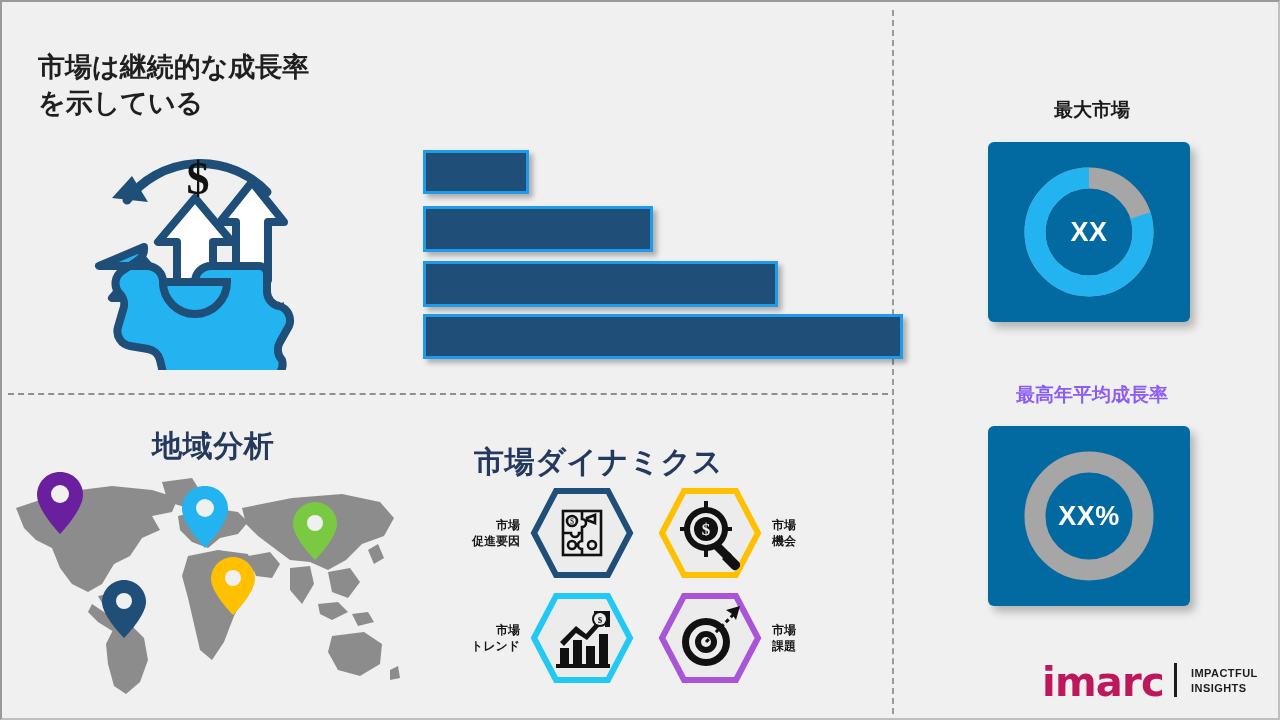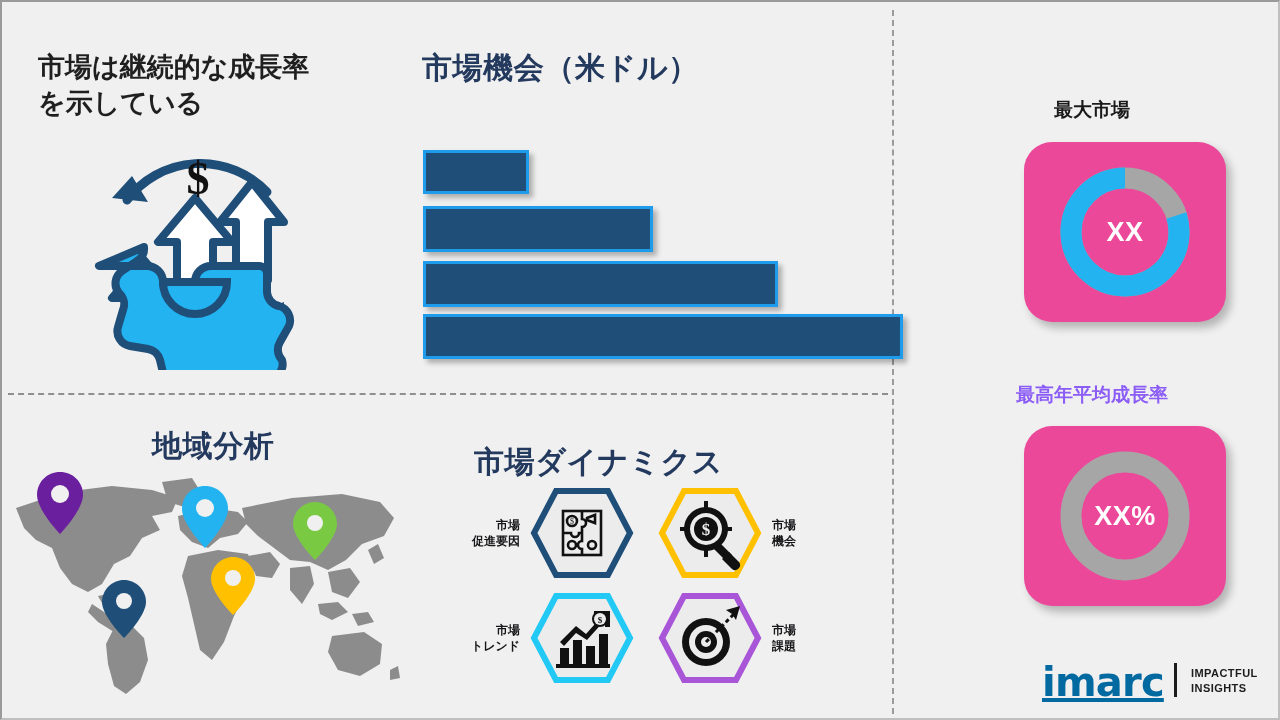--- a/index.html
+++ b/index.html
@@ -79,24 +79,23 @@
     position: absolute;
     background: #1f4e79;
     border: 3px solid #1e9bea;
     box-shadow: 4px 4px 5px rgba(0,0,0,.28);
   }
 
   
   .donut-card {
     position: absolute;
     width: 202px; height: 180px;
-    background: #ec4899;
-    border-radius: 28px;
+    background: #0369a1;
+    border-radius: 6px;
     box-shadow: 5px 6px 9px rgba(0,0,0,.25);
-    margin-left: 36px;
   }
   #donut-card-1 { left: 986px; top: 140px; }
   #donut-card-2 { left: 986px; top: 424px; }
   .donut-svg { position: absolute; left: 50%; top: 50%; transform: translate(-50%,-50%); }
   .donut-center-text {
     position: absolute; left: 0; top: 50%;
     width: 100%; transform: translateY(-50%);
     text-align: center;
     color: #ffffff; font-weight: bold; font-size: 27px;
     letter-spacing: .02em;
@@ -120,22 +119,22 @@
 
   #dyn-0 { left: 400px; top: 485px; }
   #dyn-1 { left: 648px; top: 485px; }
   #dyn-2 { left: 400px; top: 590px; }
   #dyn-3 { left: 648px; top: 590px; }
 
   
   #logo { position: absolute; left: 1040px; top: 655px; width: 215px; height: 48px; }
   #logo-word {
     position: absolute; left: 0; top: 2px;
-    font-size: 40px; font-weight: bold; color: #0369a1;
-    letter-spacing: -.02em; font-family: "DejaVu Sans", sans-serif; text-decoration: underline;
+    font-size: 40px; font-weight: bold; color: #be185d;
+    letter-spacing: -.02em; font-family: "DejaVu Sans", sans-serif;
   }
   #logo-bar { position: absolute; left: 132px; top: 6px; width: 3px; height: 34px; background: #1c1c1c; }
   #logo-tag {
     position: absolute; left: 149px; top: 9px;
     font-size: 11px; font-weight: bold; color: #1c1c1c;
     line-height: 1.35; letter-spacing: .04em; white-space: pre-line;
   }
 </style>
 </head>
 <body>
@@ -172,21 +171,20 @@
                a15 15 0 0 0 2 18 a15 15 0 0 1 -12 19 h-18 a15 15 0 0 0 -14 11
                a15 15 0 0 1 -21 6 l-16 -9 a15 15 0 0 0 -18 2 a15 15 0 0 1 -19 -12 l-4 -17
                a15 15 0 0 0 -12 -11 l-18 -3 a15 15 0 0 1 -12 -19 l5 -17
                a15 15 0 0 0 -4 -17 a15 15 0 0 1 3 -22 l15 -10
                a15 15 0 0 0 7 -14 z" fill="#22b3f0" stroke="#1f4e79" stroke-width="8" stroke-linejoin="round"></path>
 
       <path d="M91 152 a32 32 0 0 0 64 0 z" fill="#22b3f0" stroke="#1f4e79" stroke-width="8"></path>
     </svg>
   </div>
 
-  <div id="title-opportunity" class="heading-navy">市場機会（米ドル）</div>
 
   <div id="bar-chart">
     <div class="bar" style="left:11px; top:8px;   height:44px; width:22%;"></div>
     <div class="bar" style="left:11px; top:64px;  height:46px; width:48%;"></div>
     <div class="bar" style="left:11px; top:119px; height:46px; width:74%;"></div>
     <div class="bar" style="left:11px; top:172px; height:45px; width:100%;"></div>
   </div>
 
   <div id="label-largest">最大市場</div>
 

